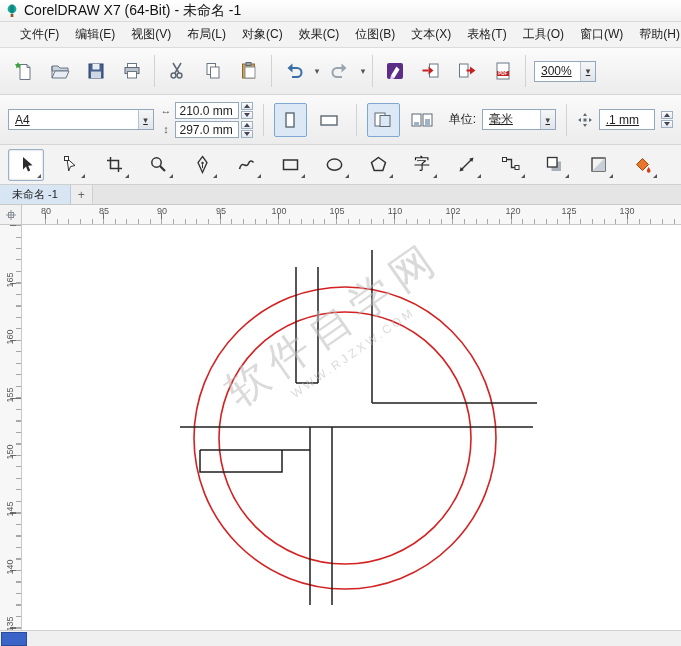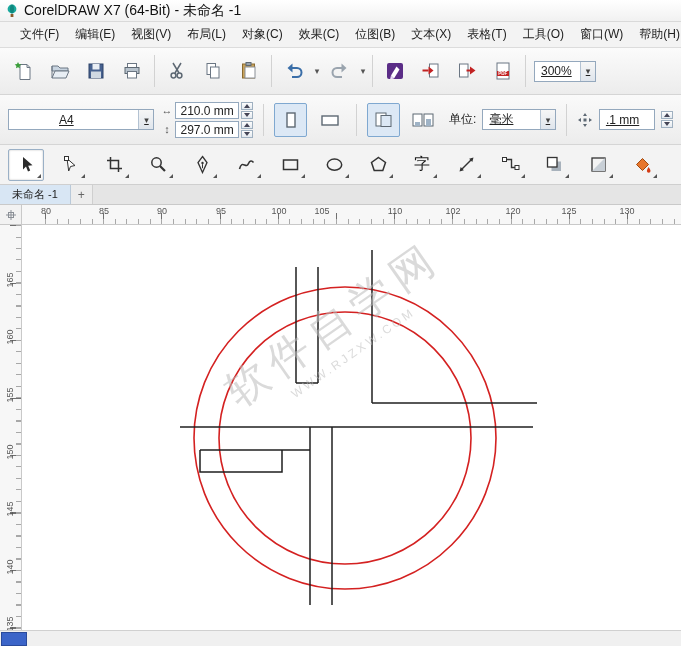--- a/index.html
+++ b/index.html
@@ -28,21 +28,21 @@
     height:21px;text-decoration:underline; }
   .combo .val { padding:0 6px; flex:1; white-space:nowrap; overflow:hidden; }
   .combo .combo-btn { width:15px; height:100%; background:linear-gradient(#f6f6f6,#dfe5ec);
     border-left:1px solid #b3c2d2; display:flex; align-items:center; justify-content:center;
     font-size:9px; color:#444; }
   .zoom-combo { width:62px; margin-left:4px; }
 
   
   .propbar { height:50px; background:linear-gradient(#fafafa,#ececec);
     border-bottom:1px solid #d5d5d5; display:flex; align-items:center; padding:0 8px; gap:6px; }
-  .paper-combo { width:150px;padding-left:44px; }
+  .paper-combo { width:150px; }
   .dim-rows { display:flex; flex-direction:column; gap:2px; }
   .dim-row { display:flex; align-items:center; gap:2px; }
   .dim-icon { font-size:11px; color:#555; width:13px; text-align:center; }
   .dim-box { width:64px; height:17px; border:1px solid #94a8bd; background:#fff;
     font-size:12px; padding:1px 4px; white-space:nowrap; }
   .spin-col { display:flex; flex-direction:column; gap:1px; }
   .spin { width:12px; height:8px; border:1px solid #9fb0c0; background:linear-gradient(#fdfdfd,#e3e9ef);
     display:flex; align-items:center; justify-content:center; }
   .tri-up { width:0; height:0; border-left:3px solid transparent; border-right:3px solid transparent;
     border-bottom:4px solid #445; }
@@ -490,21 +490,21 @@
       </svg>
     </span>
   </div>
 
   <div class="h-ruler">
     <span style="left:14px">80</span>
     <span style="left:72px">85</span>
     <span style="left:130px">90</span>
     <span style="left:189px">95</span>
     <span style="left:247px">100</span>
-    <span style="left:290px">105</span>
+    <span style="left:305px">105</span>
     <span style="left:363px">110</span>
     <span style="left:421px">102</span>
     <span style="left:481px">120</span>
     <span style="left:537px">125</span>
     <span style="left:595px">130</span>
   </div>
 
   <div class="v-ruler">
     <span style="top:50px">165</span>
     <span style="top:107px">160</span>

